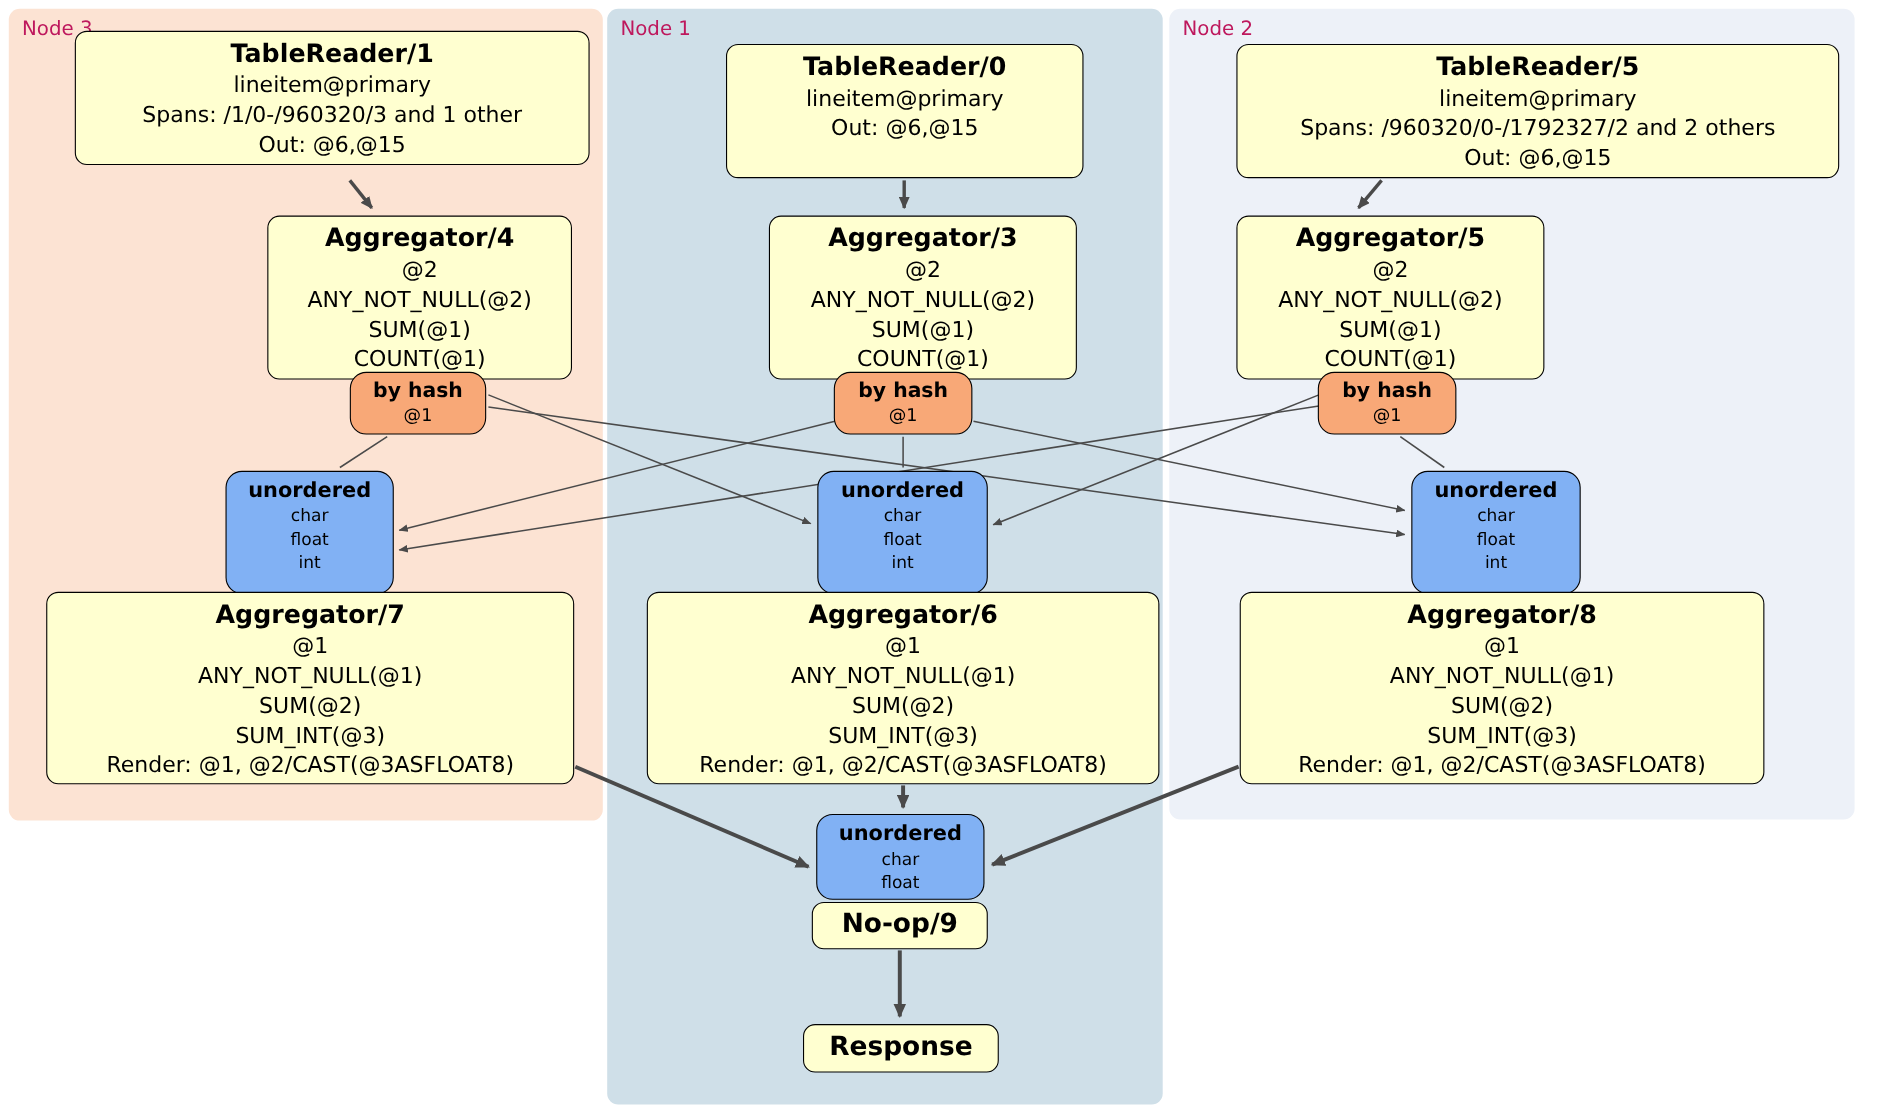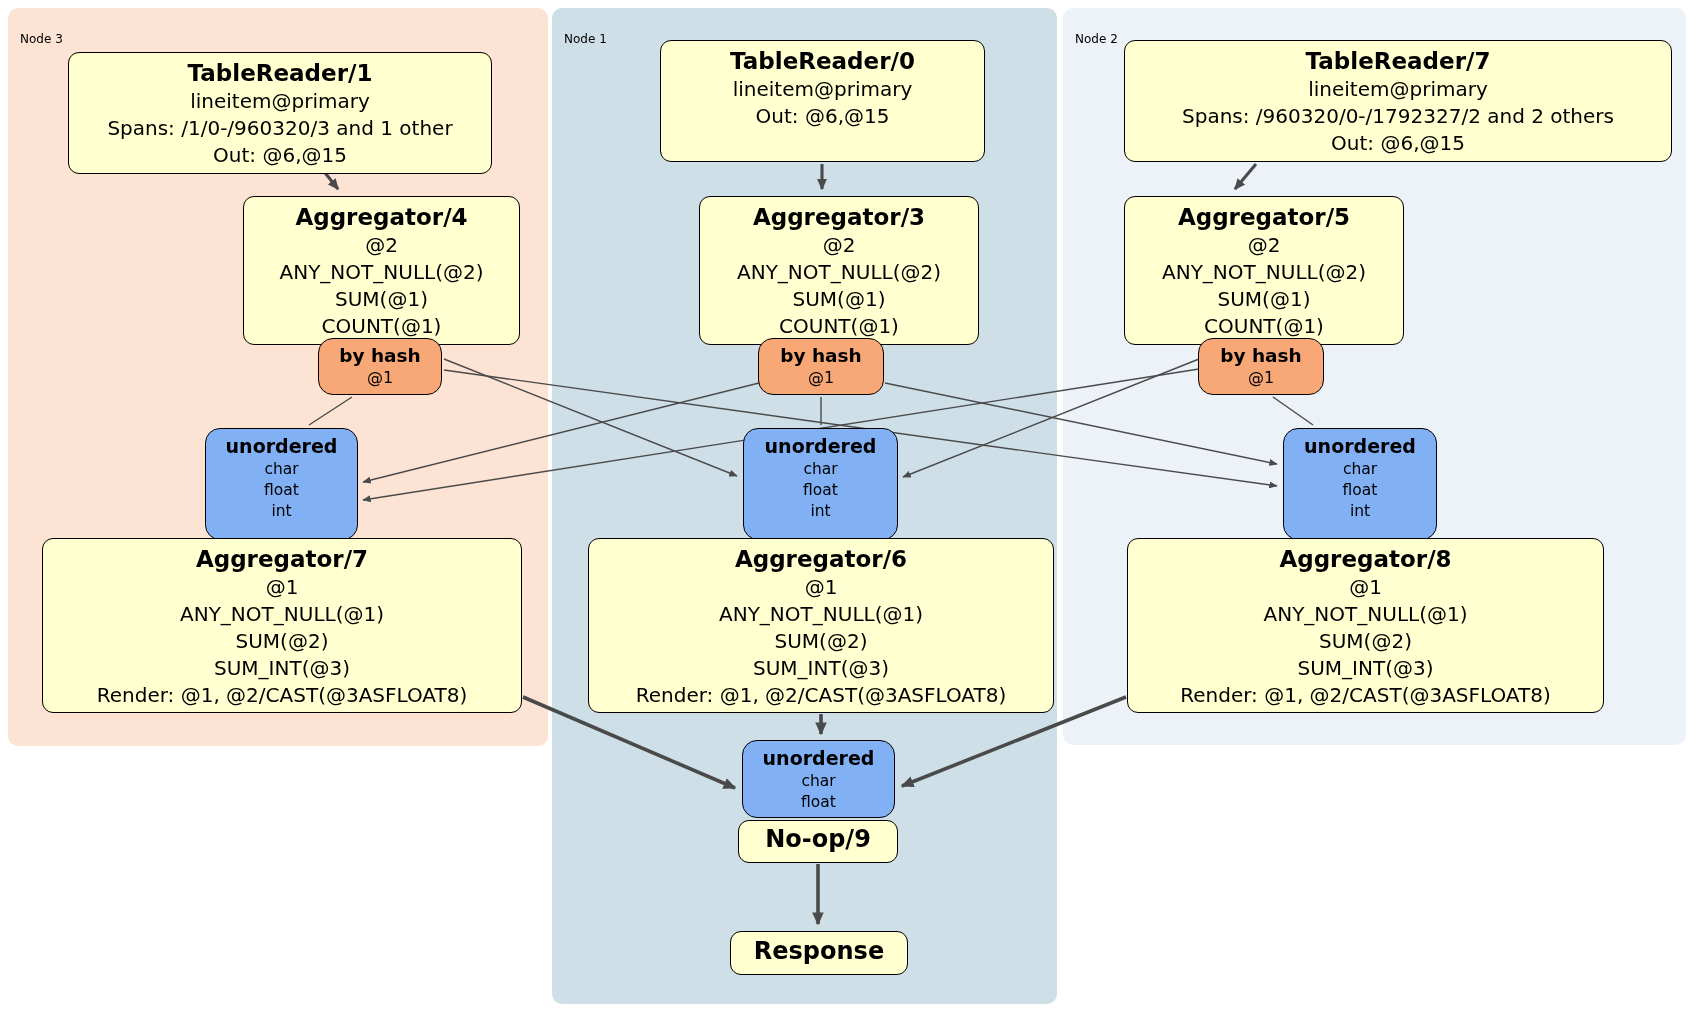--- a/index.html
+++ b/index.html
@@ -4,21 +4,21 @@
 <style>
   :root{
     --yellow:#ffffd0; --orange:#f8a877; --blue:#81b1f4;
     --node3bg:#fce3d3; --node1bg:#cfdfe8; --node2bg:#edf1f8;
     --edge:#4a4a4a; --ink:#000000;
   }
   html,body{margin:0;padding:0;background:#ffffff;}
   #canvas{position:relative;width:1706px;height:1016px;background:#fff;overflow:hidden;
           font-family:"DejaVu Sans","Liberation Sans",sans-serif;color:var(--ink);}
   .region{position:absolute;border-radius:10px;z-index:0;}
-  .region-label{position:absolute;font-size:12px;line-height:22px;padding:8px 0 0 12px;z-index:2;color:#000000;margin-top:12px;}
+  .region-label{position:absolute;font-size:18px;line-height:22px;padding:8px 0 0 12px;z-index:2;color:#be185d;}
   #edges{position:absolute;left:0;top:0;z-index:1;}
   #edges line{stroke:var(--edge);fill:none;}
   #edges .thin{stroke-width:1.4px;}
   #edges .med{stroke-width:3.1px;}
   #edges .thick{stroke-width:3.6px;}
   marker path{fill:var(--edge);}
   .pbox{position:absolute;box-sizing:border-box;border:1.7px solid #000;border-radius:11px;
         text-align:center;z-index:2;padding-top:5px;}
   .proc{background:var(--yellow);}
   .router{background:var(--orange);border-radius:15px;}
@@ -68,21 +68,21 @@
     <line class="thin" x1="1199" y1="369" x2="363" y2="500" marker-end="url(#ah-thin)"></line>
     <line class="thin" x1="1199" y1="359" x2="903" y2="477" marker-end="url(#ah-thin)"></line>
 
     <line class="thick" x1="523" y1="697" x2="735" y2="788" marker-end="url(#ah-thick)"></line>
     <line class="thick" x1="821" y1="714" x2="821" y2="734" marker-end="url(#ah-thick)"></line>
     <line class="thick" x1="1126" y1="697" x2="902" y2="786" marker-end="url(#ah-thick)"></line>
 
     <line class="thick" x1="818" y1="864" x2="818" y2="924" marker-end="url(#ah-thick)"></line>
   </svg>
 
-  <div class="pbox proc" style="left:68px;top:52px;width:424px;height:122px;text-align:center;">
+  <div class="pbox proc" style="left:68px;top:28px;width:468px;height:122px;text-align:center;">
     <div class="ptitle">TableReader/1</div>
     <div>
         <div class="pline">lineitem@primary</div>
         <div class="pline">Spans: /1/0-/960320/3 and 1 other</div>
         <div class="pline">Out: @6,@15</div>
       </div>
   </div>
   <div class="pbox proc" style="left:243px;top:196px;width:277px;height:149px;">
     <div class="ptitle">Aggregator/4</div>
     <div>
@@ -165,21 +165,21 @@
       </div>
   </div>
   <div class="pbox proc small-proc" style="left:738px;top:820px;width:160px;height:43px;padding-top:3px;">
     <div class="ptitle">No-op/9</div>
   </div>
   <div class="pbox proc small-proc" style="left:730px;top:931px;width:178px;height:44px;padding-top:4px;">
     <div class="ptitle">Response</div>
   </div>
 
   <div class="pbox proc" style="left:1124px;top:40px;width:548px;height:122px;">
-    <div class="ptitle">TableReader/7</div>
+    <div class="ptitle">TableReader/5</div>
     <div>
         <div class="pline">lineitem@primary</div>
         <div class="pline">Spans: /960320/0-/1792327/2 and 2 others</div>
         <div class="pline">Out: @6,@15</div>
       </div>
   </div>
   <div class="pbox proc" style="left:1124px;top:196px;width:280px;height:149px;">
     <div class="ptitle">Aggregator/5</div>
     <div>
         <div class="pline">@2</div>

